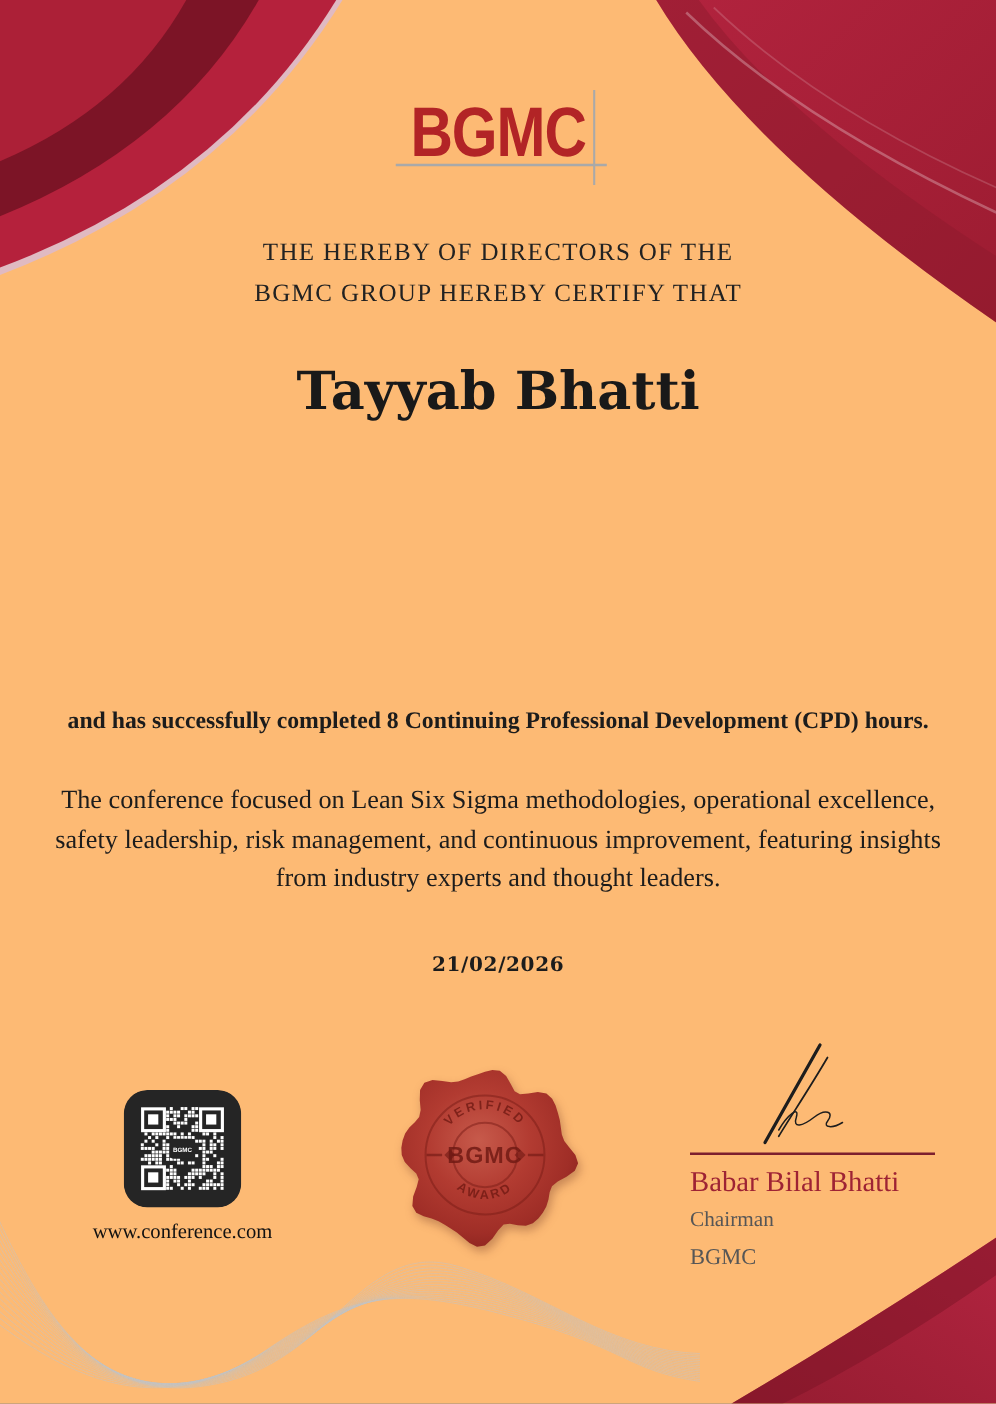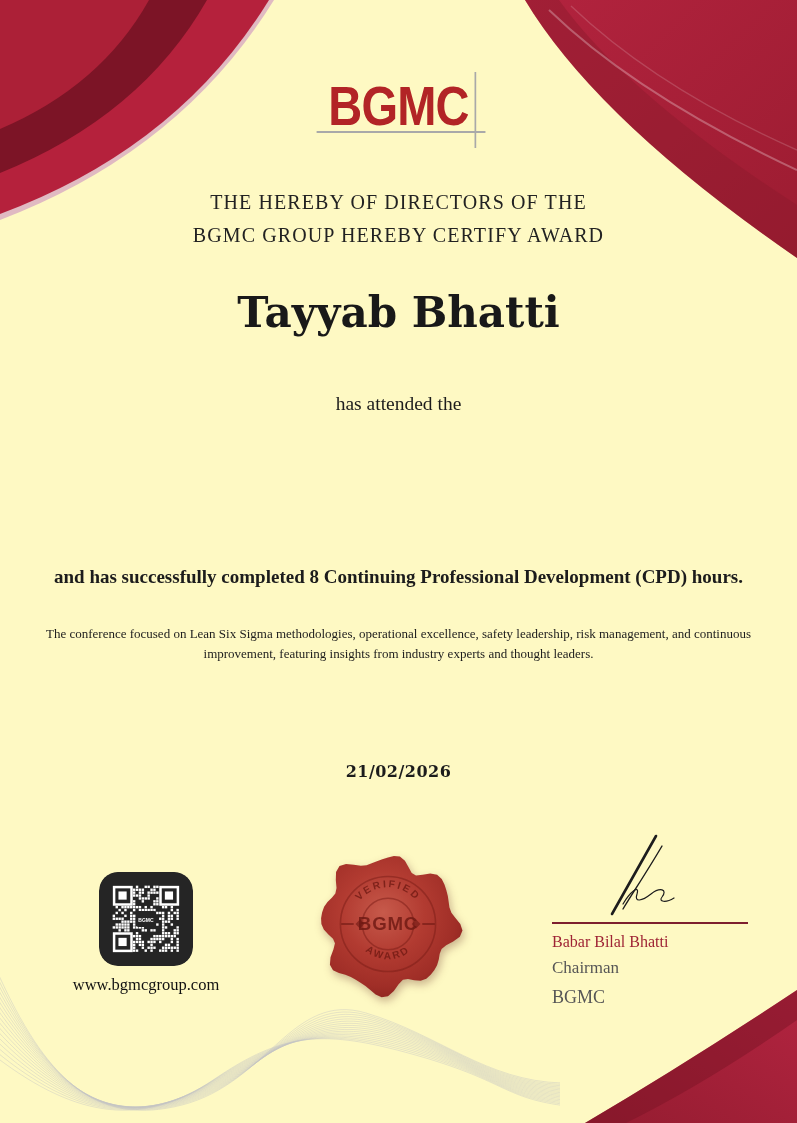--- a/index.html
+++ b/index.html
@@ -1,16 +1,16 @@
 <!DOCTYPE html>
 <html><head>
 <meta charset="utf-8">
 <style>
   html,body{margin:0;padding:0;background:#888;}
-  .page{position:relative;width:797px;height:1123px;background:#fef9c3;margin:0 auto;
+  .page{position:relative;width:797px;height:1123px;background:#fdba74;margin:0 auto;
         overflow:hidden;font-family:"Liberation Serif",serif;color:#1c1c1c;}
   .abs{position:absolute;left:0;width:100%;text-align:center;}
 
   
   .swoosh-tl{position:absolute;top:0;left:0;}
   .swoosh-tr{position:absolute;top:0;right:0;}
   .swoosh-br{position:absolute;bottom:0;right:0;}
   .waves-bl{position:absolute;bottom:0;left:0;}
 
   
@@ -22,34 +22,34 @@
   .logo-vline{position:absolute;right:-9px;top:-6px;bottom:-14px;width:2px;background:#a9a9a9;}
 
   
   .certify{top:186px;font-size:20px;letter-spacing:1.1px;line-height:1.65;color:#222;}
   .name{top:288px;font-family:"DejaVu Serif",serif;font-weight:bold;font-size:42px;color:#191919;}
   .lead-in{top:393px;font-size:19.5px;}
   .event-title{top:448px;font-family:"DejaVu Serif",serif;font-weight:bold;font-size:28px;
      line-height:1.45;color:#181818;letter-spacing:-.3px;}
   .event-title span{display:inline-block;max-width:690px;}
   .cpd{top:566px;font-size:19px;font-weight:bold;}
-  .desc{top:624px;font-size:13px;line-height:1.5;}
+  .desc{top:624px;font-size:21px;line-height:1.5;}
   .desc span{display:inline-block;max-width:745px;}
   .date{top:762px;font-family:"DejaVu Serif",serif;font-weight:bold;font-size:16px;letter-spacing:.5px;}
 
   
   .qr-block{position:absolute;left:58px;top:872px;width:176px;text-align:center;}
   .qr-svg{display:block;margin:0 auto;border-radius:18px;}
   .qr-label{margin-top:9px;font-size:16.5px;color:#111;}
   .seal-wrap{position:absolute;left:310px;top:846px;width:156px;height:156px;
      filter:drop-shadow(2px 4px 4px rgba(80,20,15,.30));}
   .sig-block{position:absolute;left:552px;top:832px;width:196px;}
   .sig-svg{display:block;margin-left:38px;}
   .sig-line{height:2px;background:#7d1f2e;margin-top:2px;}
-  .sig-name{margin-top:9px;font-size:16px;color:#9e2334;}
+  .sig-name{margin-top:9px;font-size:23px;color:#9e2334;}
   .sig-title{margin-top:7px;font-size:17px;color:#565656;}
   .sig-org{margin-top:9px;font-size:18px;color:#565656;}
 </style>
 </head>
 <body>
 
 <div class="page">
 
   <svg class="swoosh-tl" width="300" height="230" viewBox="0 0 300 230">
     <path d="M0,0 L274,0 Q181,151 0,220 Z" fill="#e0bac2"></path>
@@ -105,26 +105,25 @@
   <div class="abs logo-row">
     <span class="logo-wrap">
       <span>BGMC</span>
       <span class="logo-hline"></span>
       <span class="logo-vline"></span>
     </span>
   </div>
 
   <div class="abs certify">
     <div>THE HEREBY OF DIRECTORS OF THE</div>
-    <div>BGMC GROUP HEREBY CERTIFY AWARD</div>
+    <div>BGMC GROUP HEREBY CERTIFY THAT</div>
   </div>
 
   <div class="abs name">Tayyab Bhatti</div>
 
-  <div class="abs lead-in">has attended the</div>
 
 
   <div class="abs cpd">and has successfully completed 8 Continuing Professional Development (CPD) hours.</div>
 
   <div class="abs desc">
     <span>The conference focused on Lean Six Sigma methodologies, operational excellence, safety leadership, risk management, and continuous improvement, featuring insights from industry experts and thought leaders.</span>
   </div>
 
   <div class="abs date">21/02/2026</div>
 
@@ -324,21 +323,21 @@
         <rect x="77.44999999999999" y="77.44999999999999" width="2.4" height="2.4" fill="#fff"></rect>
         <rect x="15.099999999999998" y="15.099999999999998" width="17.4" height="17.4" fill="none" stroke="#fff" stroke-width="2.5"></rect>
         <rect x="19.45" y="19.45" width="8.2" height="8.2" fill="#fff"></rect>
         <rect x="61.5" y="15.099999999999998" width="17.4" height="17.4" fill="none" stroke="#fff" stroke-width="2.5"></rect>
         <rect x="65.85" y="19.45" width="8.2" height="8.2" fill="#fff"></rect>
         <rect x="15.099999999999998" y="61.5" width="17.4" height="17.4" fill="none" stroke="#fff" stroke-width="2.5"></rect>
         <rect x="19.45" y="65.85" width="8.2" height="8.2" fill="#fff"></rect>
         <rect x="37" y="39" width="20" height="16" rx="3" fill="#252525"></rect>
         <text x="47" y="49.5" text-anchor="middle" font-family="Liberation Sans, sans-serif" font-size="5" font-weight="bold" fill="#fff">BGMC</text>
       </svg>
-    <div class="qr-label">www.bgmcgroup.com</div>
+    <div class="qr-label">www.conference.com</div>
   </div>
 
   <div class="seal-wrap">
     <svg width="156" height="156" viewBox="0 0 200 200">
       <defs>
         <radialGradient id="sealGrad" cx="44%" cy="40%" r="65%">
           <stop offset="0" stop-color="#c75a4b"></stop>
           <stop offset="0.45" stop-color="#b23b31"></stop>
           <stop offset="0.8" stop-color="#a02e27"></stop>
           <stop offset="1" stop-color="#8a231e"></stop>

